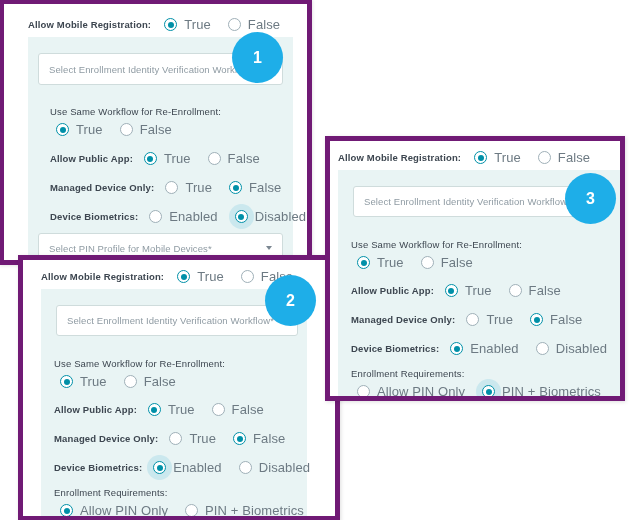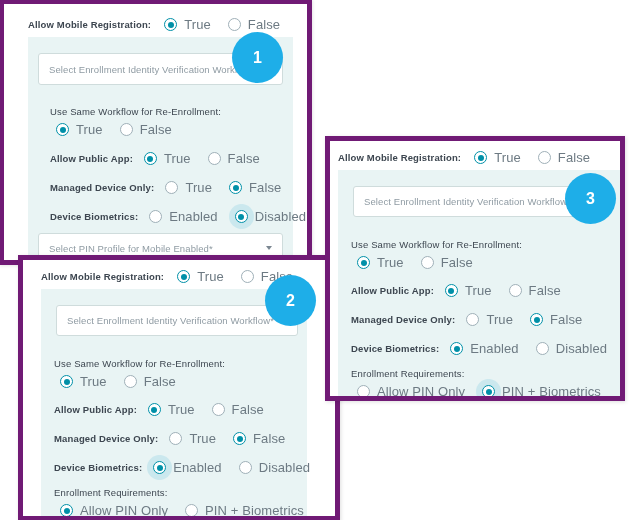--- a/index.html
+++ b/index.html
@@ -264,21 +264,21 @@
           <span class="opt-label">Enabled</span>
         </span>
         <span class="opt focused">
           <span class="halo"></span>
           <span class="radio checked"></span>
           <span class="opt-label">Disabled</span>
         </span>
       </div>
 
       <div class="select-field" style="left:10px; top:196px; width:245px; height:30px;">
-        <span class="select-placeholder">Select PIN Profile for Mobile Enabled*</span>
+        <span class="select-placeholder">Select PIN Profile for Mobile Devices*</span>
         <span class="caret"></span>
       </div>
     </div>
   </div>
 
   <div class="panel panel-2">
 
     <div class="top-row" style="left:18px; top:9px;">
       <span class="field-label">Allow Mobile Registration:</span>
       <span style="display:inline-flex; margin-left:13px;">

